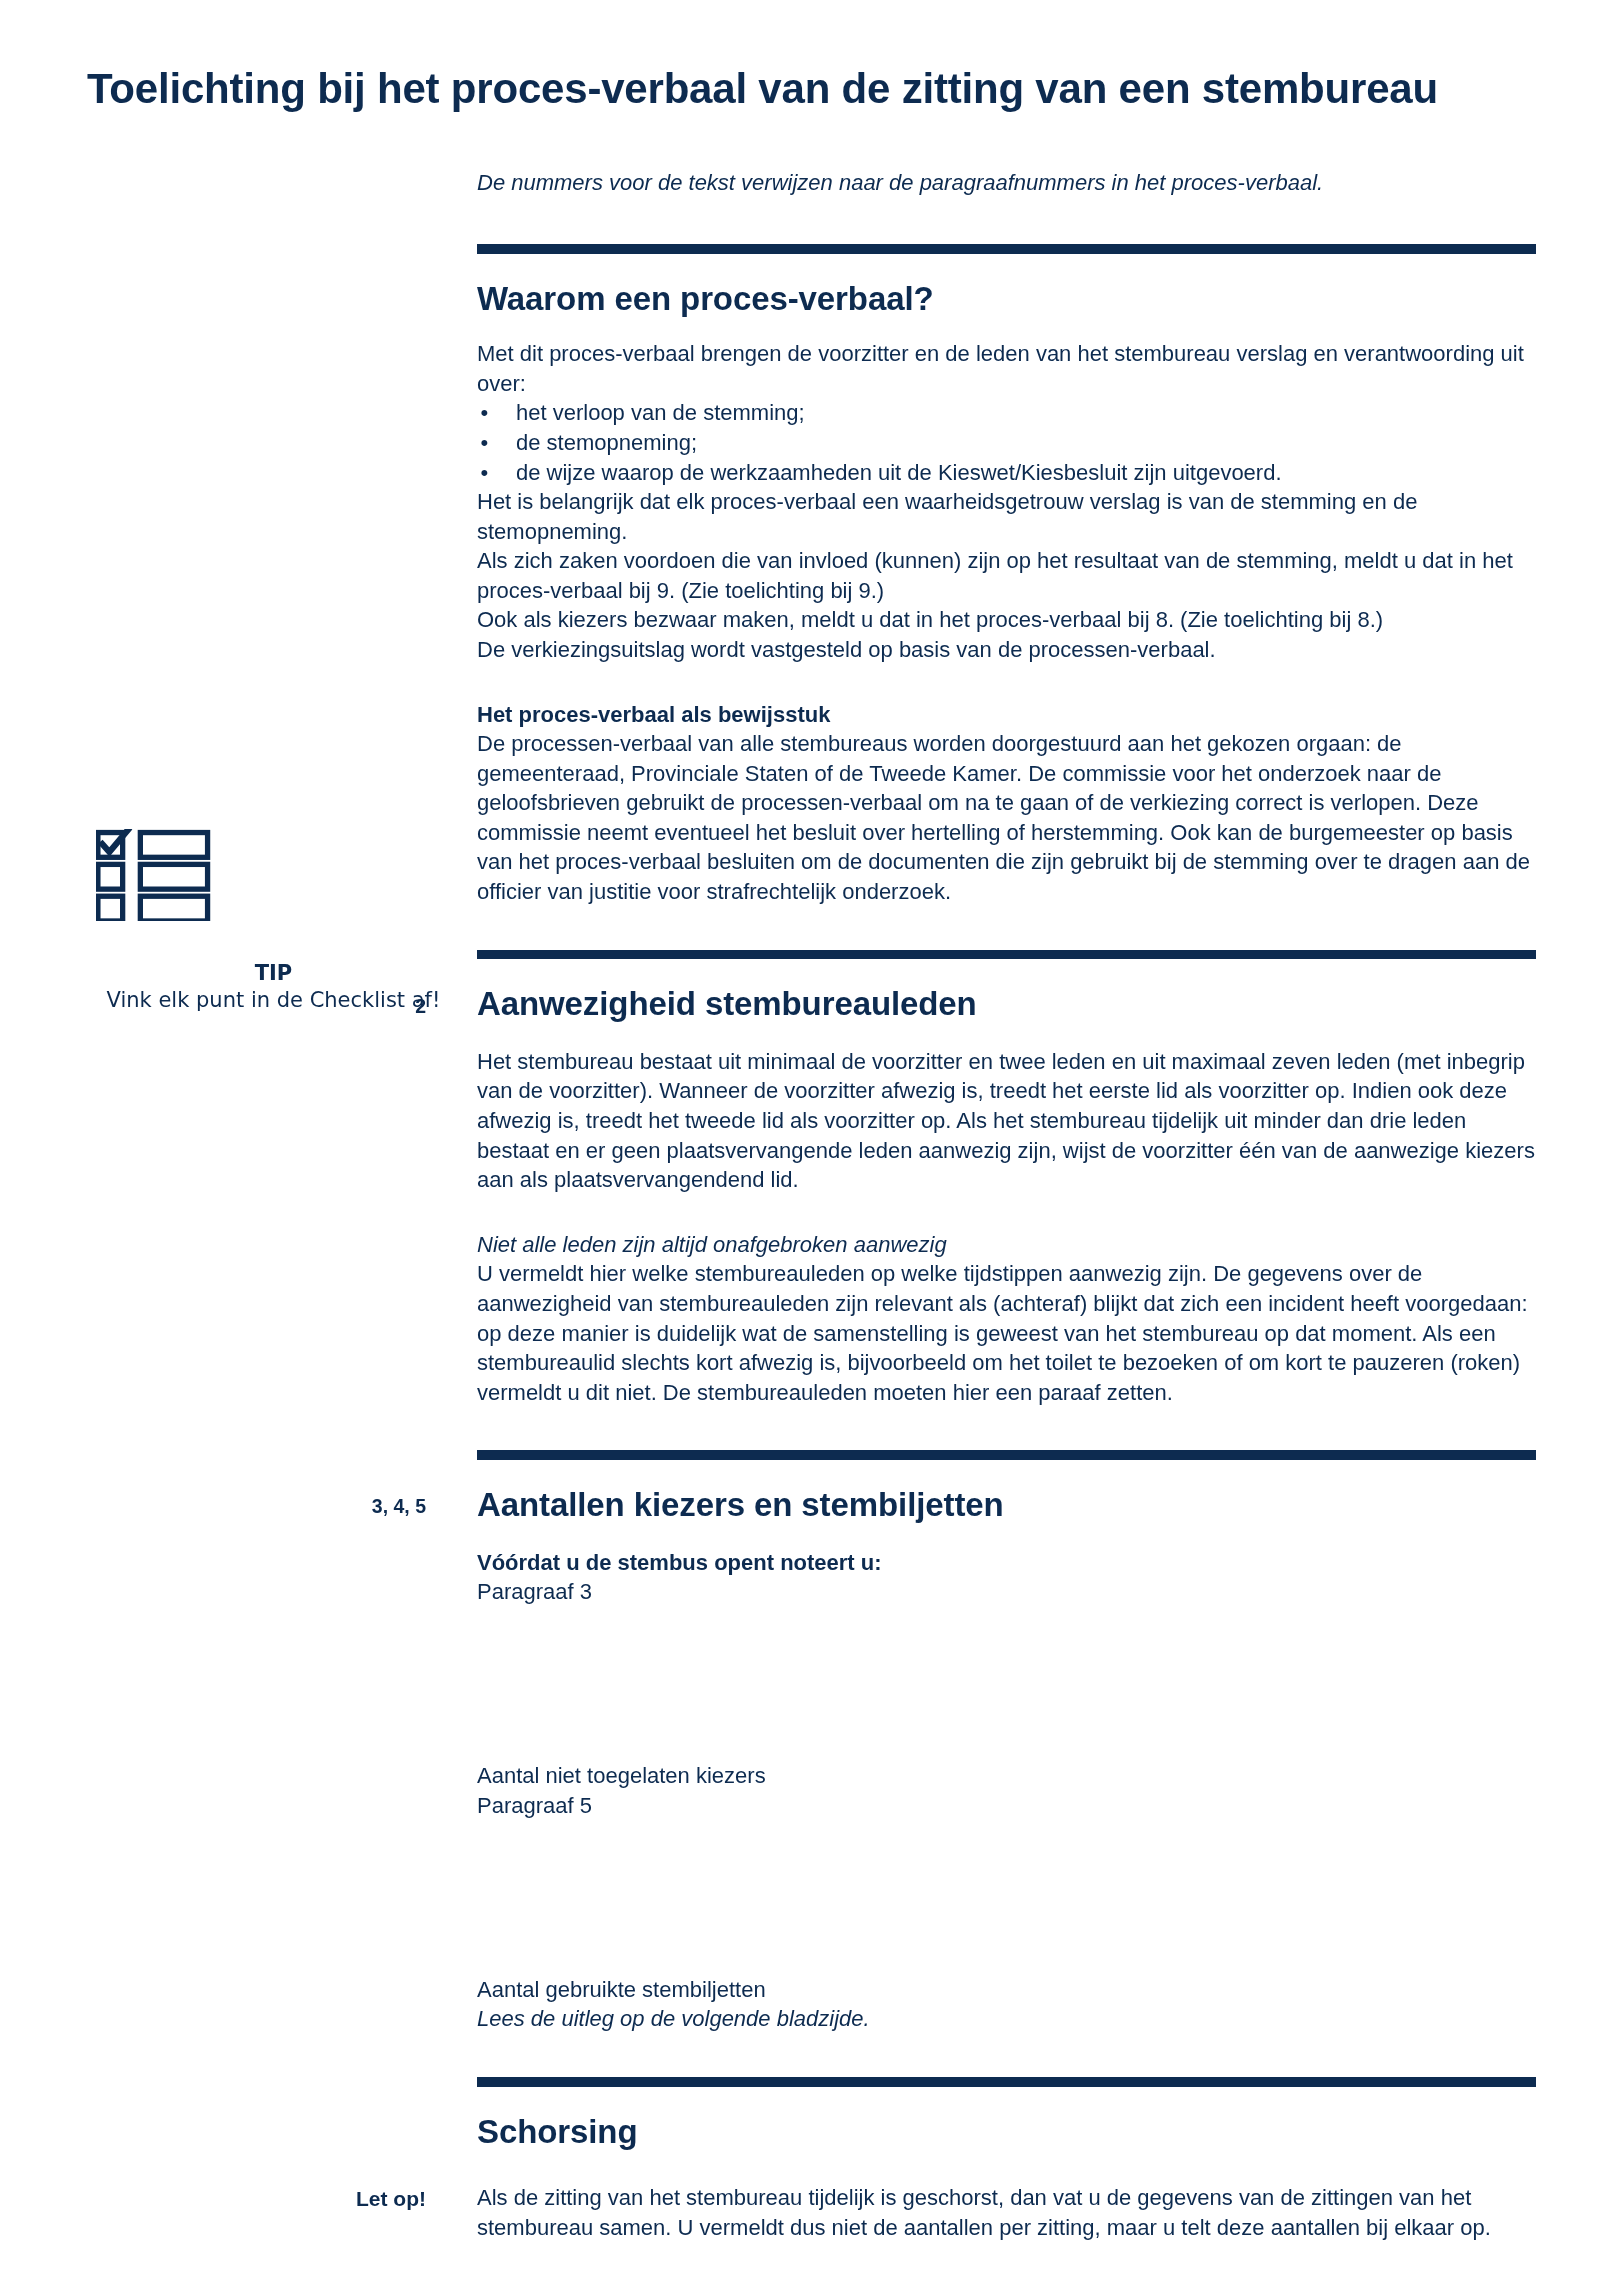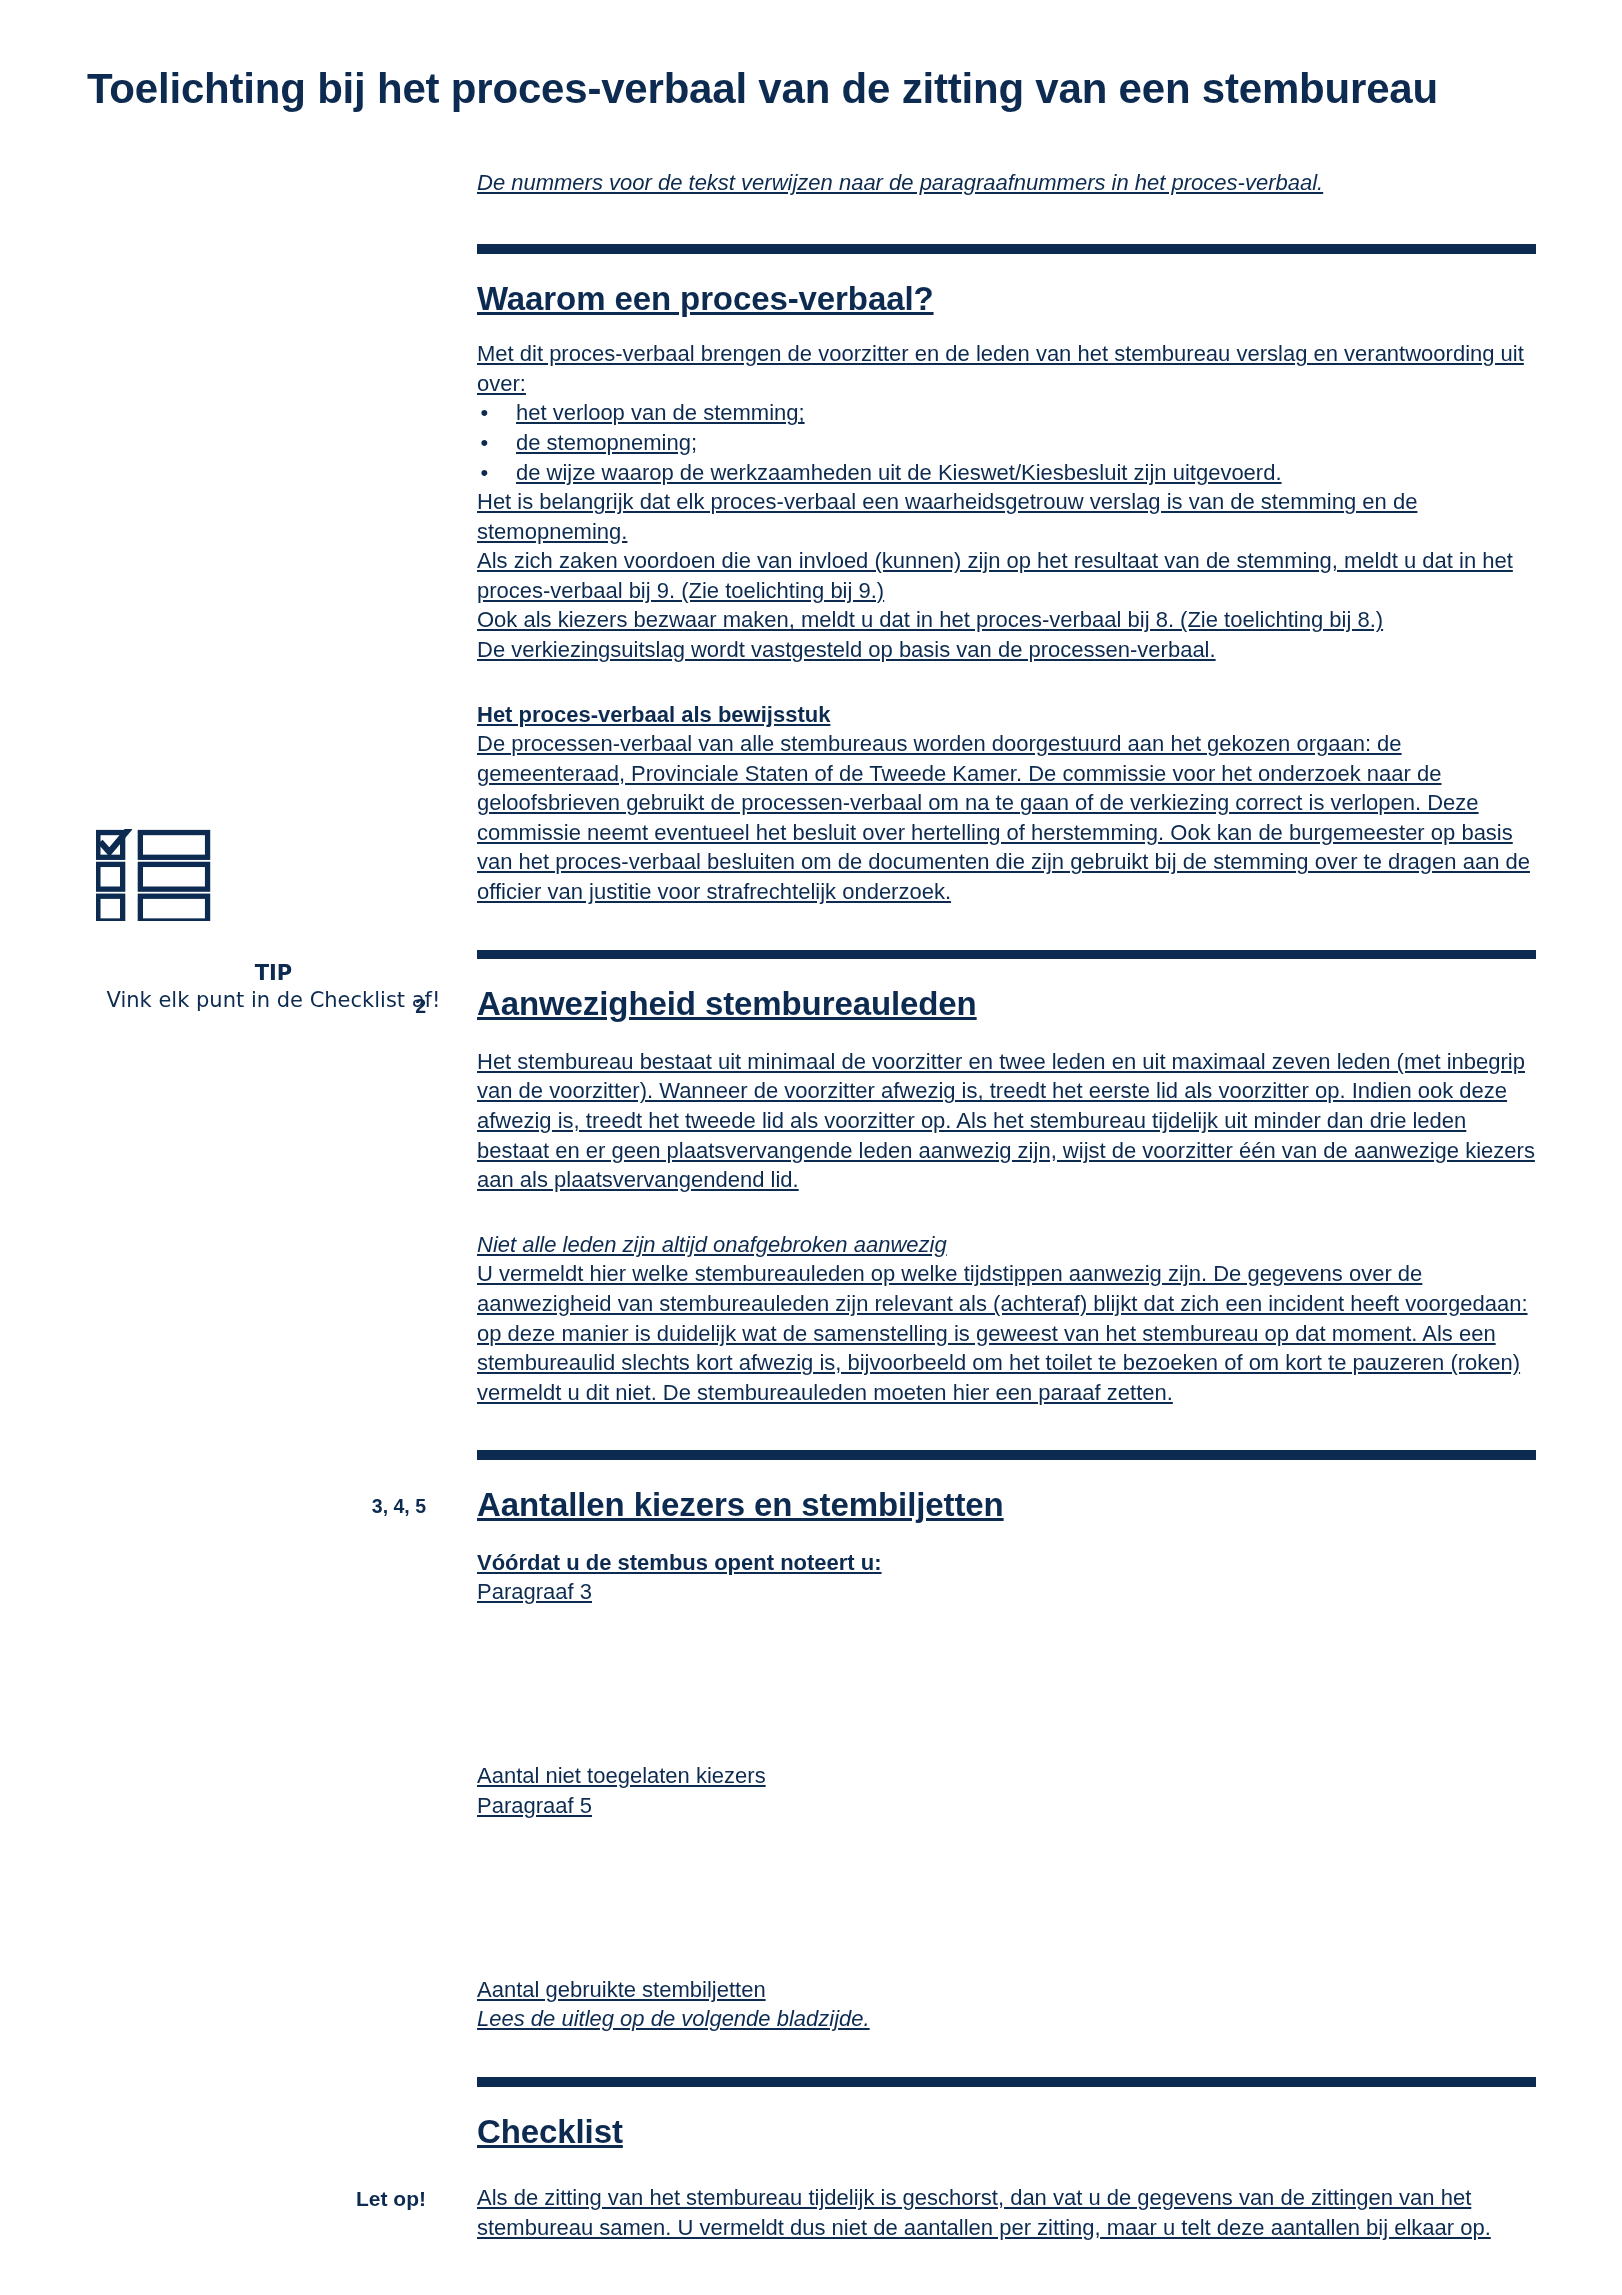--- a/index.html
+++ b/index.html
@@ -41,21 +41,20 @@
   .body-wrap {
     position: absolute;
     left: 0;
     top: 168px;
     width: 1623px;
   }
 
   .row {
     position: relative;
     width: 1623px;
-    text-decoration: underline;
   }
 
   
   .gutter {
     position: absolute;
     left: 87px;
     width: 355px;
     text-align: right;
     padding-right: 16px;
     box-sizing: border-box;
@@ -302,21 +301,21 @@
         <p class="sub-italic">Lees de uitleg op de volgende bladzijde.</p>
       </div>
     </div>
 
     <div style="height:43px"></div>
 
     <div class="row">
       <div class="col">
         <div class="rule"></div>
         <div style="height:25px"></div>
-        <h2 class="section-title">Checklist</h2>
+        <h2 class="section-title">Schorsing</h2>
       </div>
       <div style="height:32px"></div>
       <div style="position:relative;">
         <div class="gutter" style="top:5.3px;text-align:right;">
           <span class="marker-letop">Let op!</span>
         </div>
         <div class="col">
           <p class="body">Als de zitting van het stembureau tijdelijk is geschorst, dan vat u de gegevens van de zittingen van het stembureau samen. U vermeldt dus niet de aantallen per zitting, maar u telt deze aantallen bij elkaar op.</p>
         </div>
       </div>

